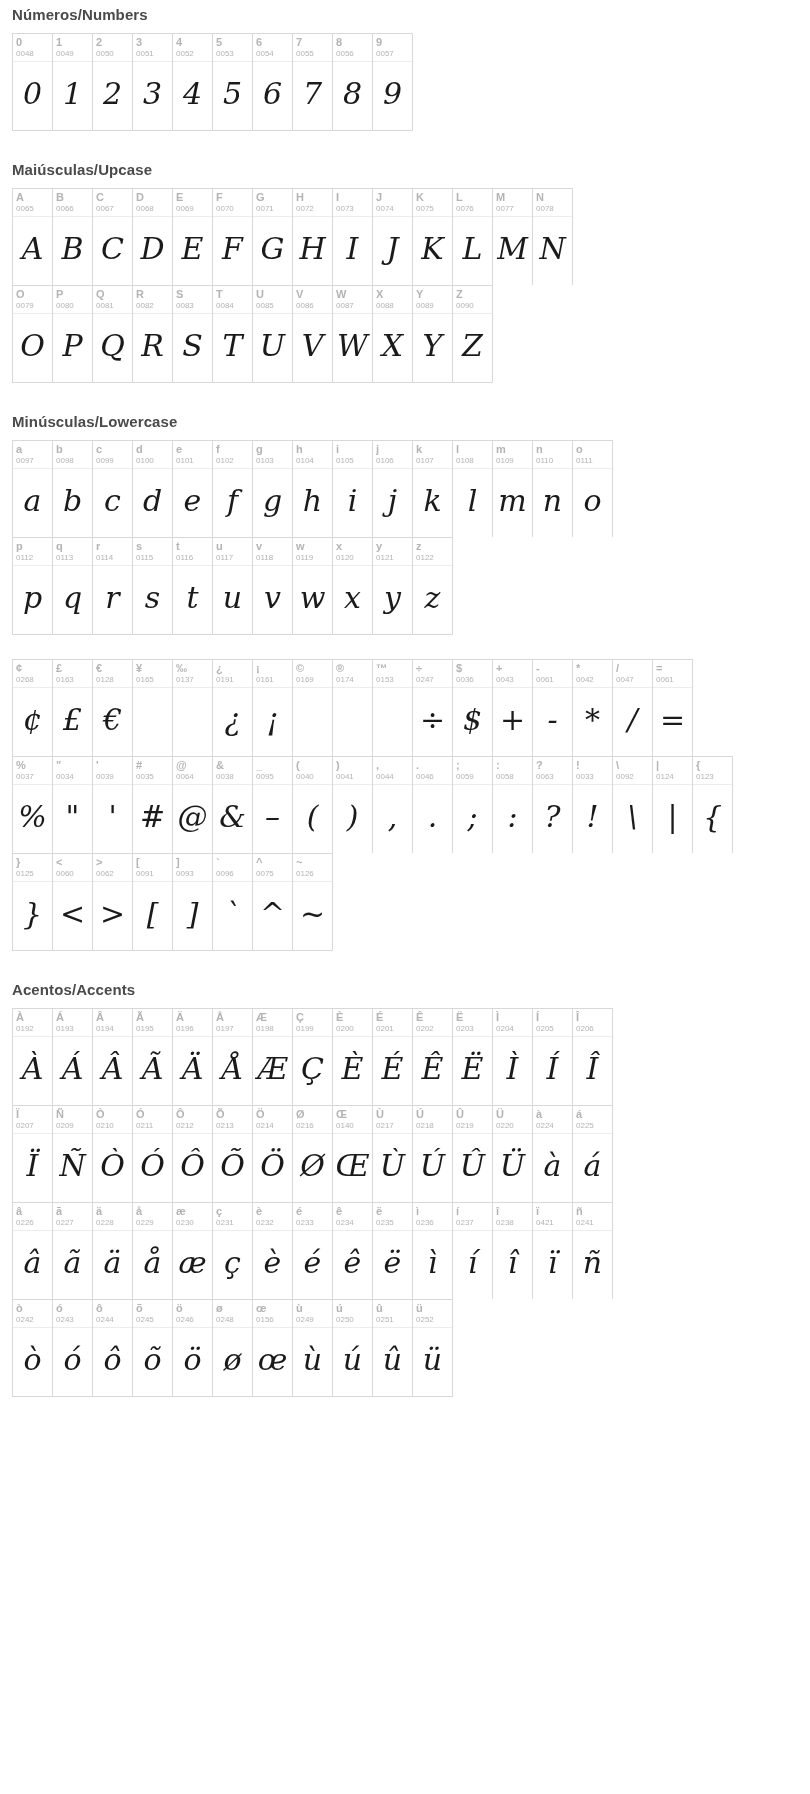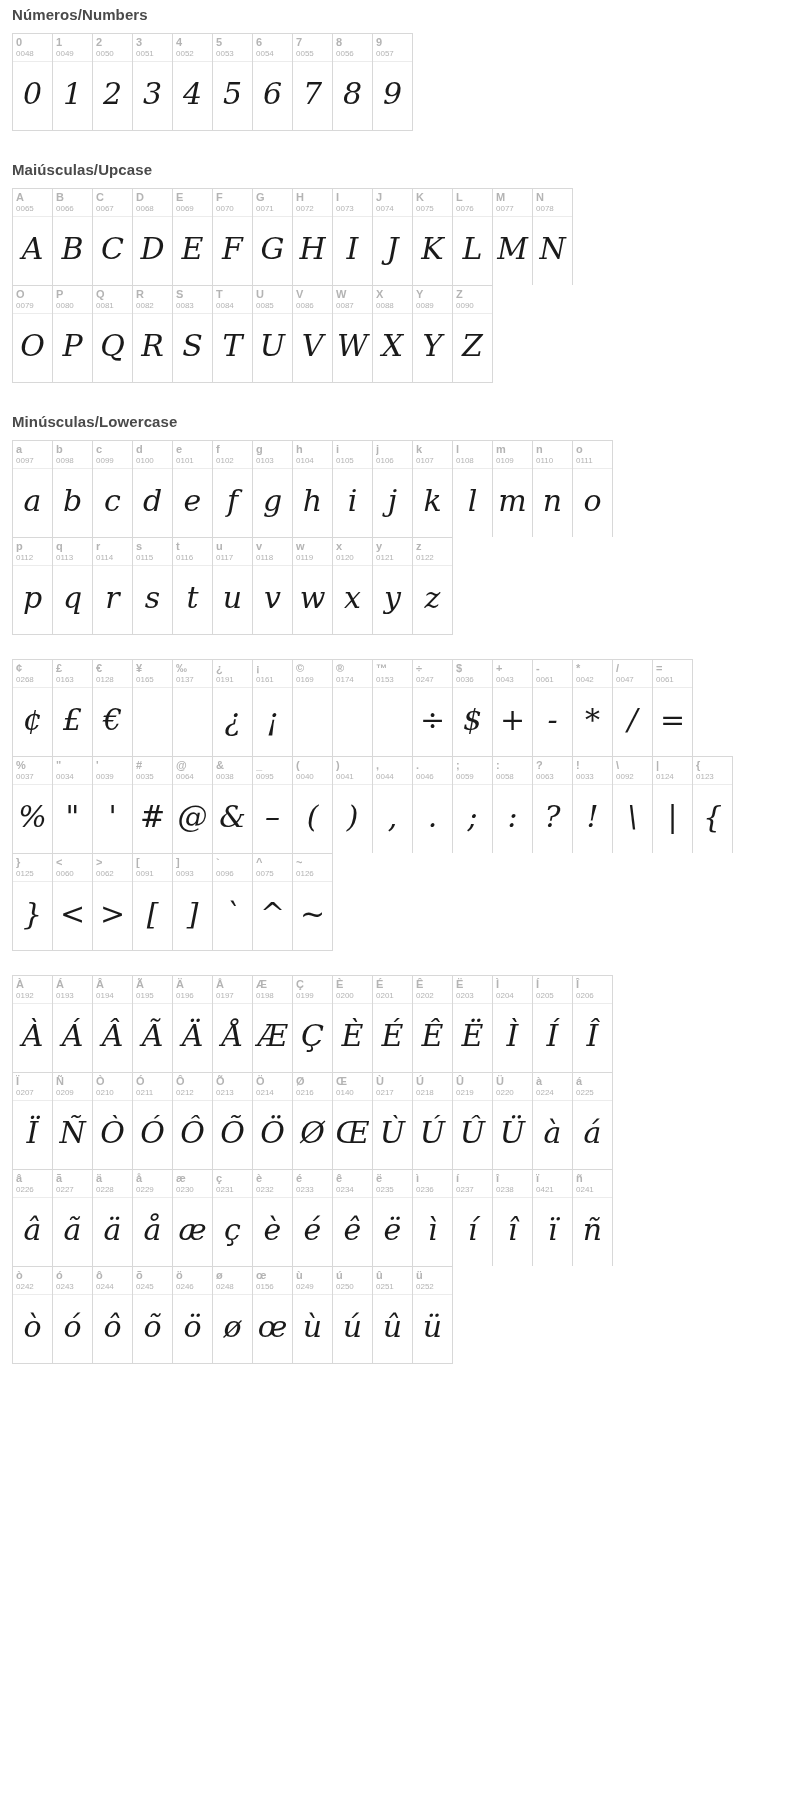--- a/index.html
+++ b/index.html
@@ -866,20 +866,21 @@
                 <span class="ch">~</span>
                 <span class="code">0126</span>
               </div>
               <div class="big">~</div>
             </div>
           </div>
         </div>
       </div>
       <div class="gap"></div>
       <div class="section">
+        <div class="section-title">Acentos/Accents</div>
         <div class="rows">
           <div class="glyph-row">
             <div class="cell">
               <div class="meta">
                 <span class="ch">À</span>
                 <span class="code">0192</span>
               </div>
               <div class="big">À</div>
             </div>
             <div class="cell">

